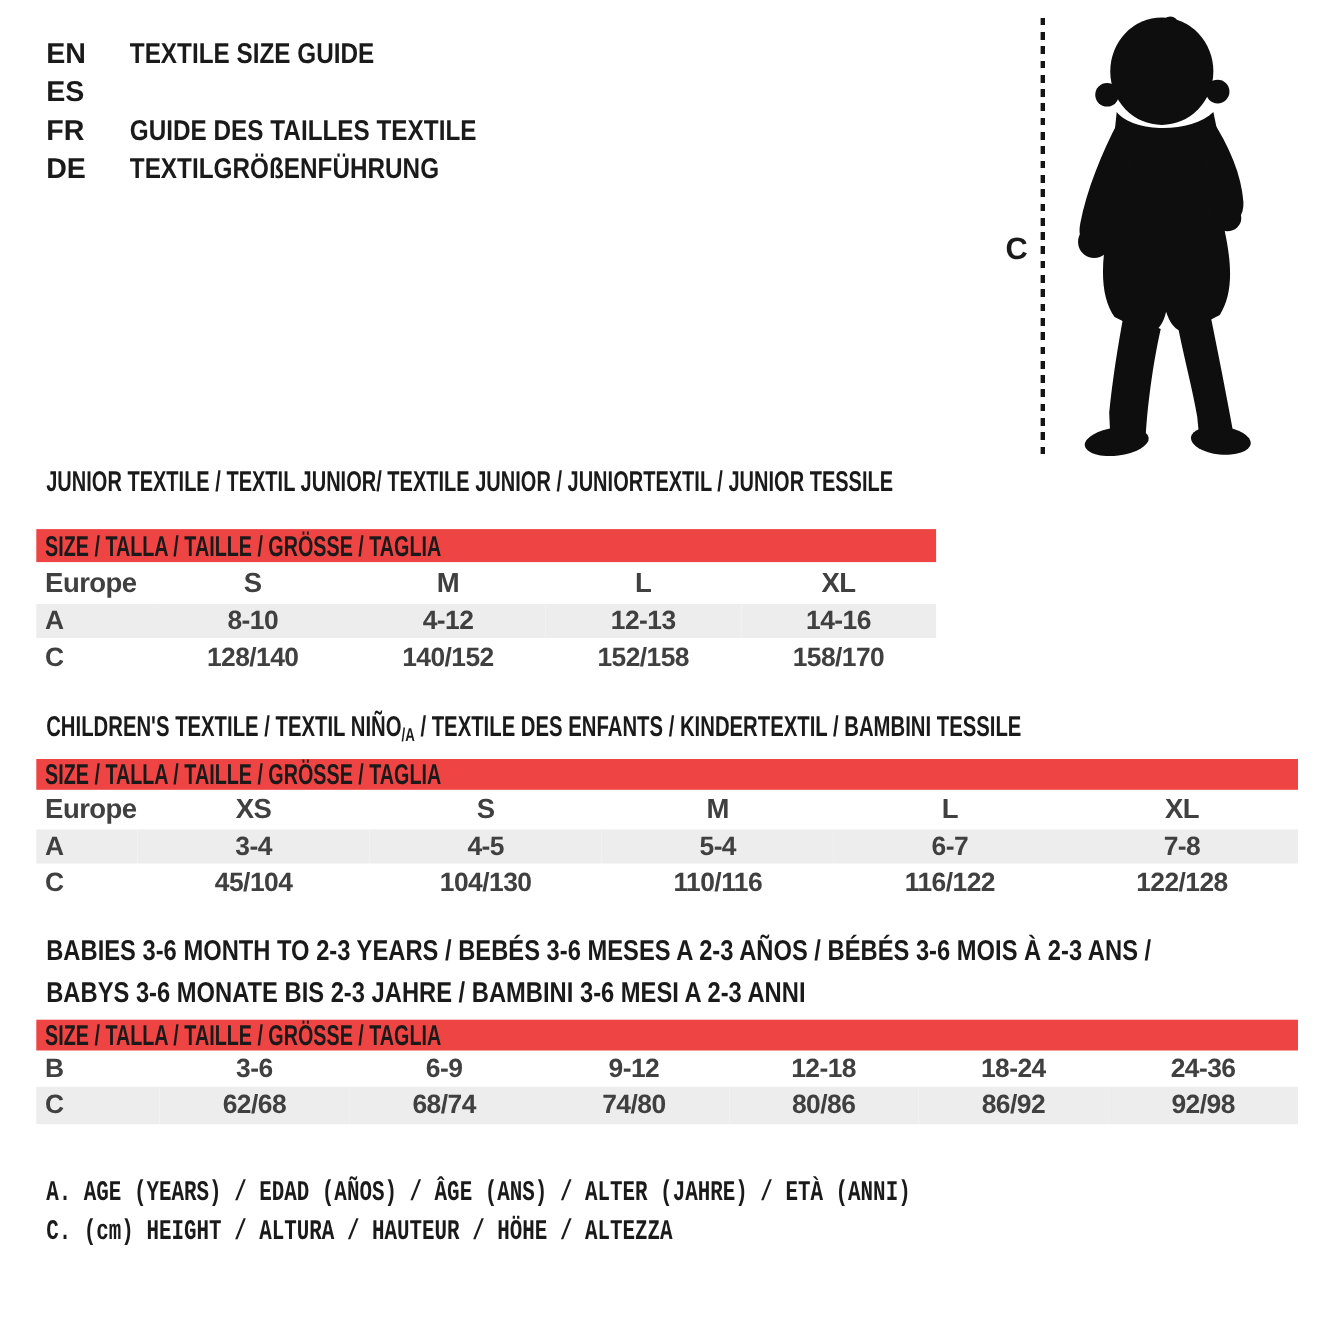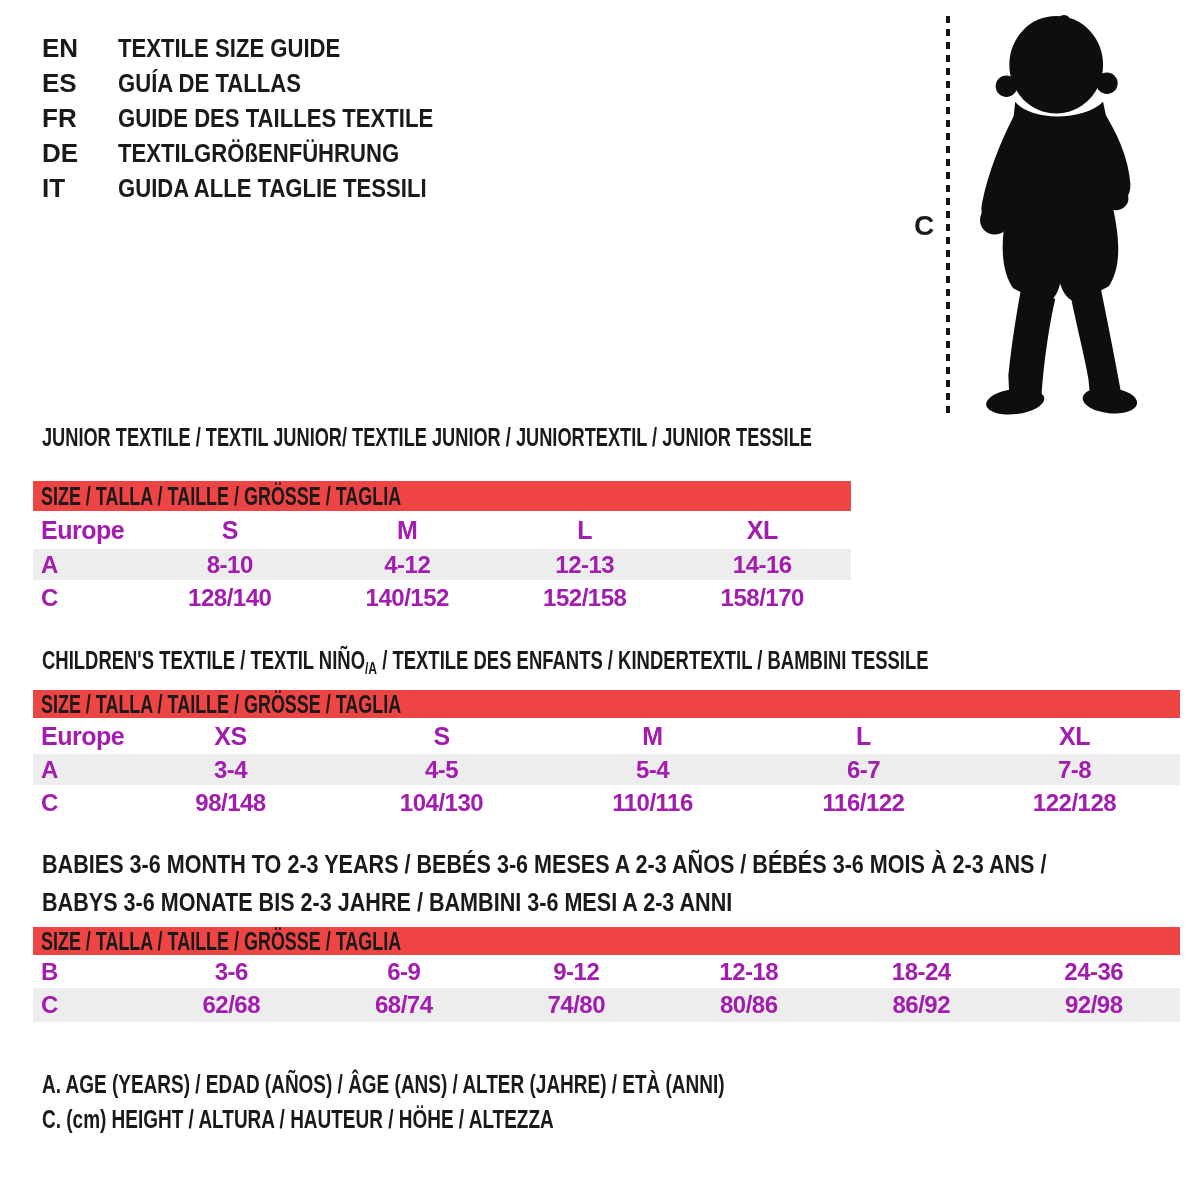--- a/index.html
+++ b/index.html
@@ -26,59 +26,54 @@
   .tbl-title{position:absolute;left:42px;font-size:26px;line-height:30px;white-space:nowrap;}
   .tbl-title .sub{font-size:17px;vertical-align:-5px;}
   .two-line{line-height:38px;}
 
   
   .band{position:absolute;left:33px;background:#ef4444;font-size:26px;box-sizing:border-box;
     padding-left:8px;white-space:nowrap;overflow:hidden;text-decoration:underline;}
 
   
   .size-table{position:absolute;left:33px;border-collapse:collapse;table-layout:fixed;
-    font-size:24px;font-weight:bold;color:#a21caf;}
+    font-size:24px;font-weight:bold;color:#404040;}
   .size-table td{text-align:center;padding:0;vertical-align:middle;letter-spacing:-0.5px;}
   .size-table td.first{text-align:left;padding-left:8px;}
   tr.r-region{height:38px;font-size:25px;}
   tr.r-mid{height:31px;}
   tr.r-last{height:35px;}
   tr.r-b{height:33px;}
   tr.r-cgray{height:34px;}
   .shaded{background:#ededed;}
 
   
-  .legend{position:absolute;left:42px;top:1067px;}
+  .legend{position:absolute;left:42px;top:1067px;font-family:Liberation Mono, monospace;}
   .legend-line{height:35px;line-height:35px;font-size:26px;white-space:nowrap;}
 </style>
 </head>
 <body>
 
 <div id="canvas">
 
   <div class="lang-block">
     <div class="lang-row">
       <span class="lang-code">EN</span>
       <span class="lang-label"><span class="cond" style="--sx:0.85">TEXTILE SIZE GUIDE</span></span>
     </div>
     <div class="lang-row">
       <span class="lang-code">ES</span>
-      <span class="lang-label"><span class="cond" style="--sx:0.85">GUÍA DE TALLAS</span></span>
     </div>
     <div class="lang-row">
       <span class="lang-code">FR</span>
       <span class="lang-label"><span class="cond" style="--sx:0.85">GUIDE DES TAILLES TEXTILE</span></span>
     </div>
     <div class="lang-row">
       <span class="lang-code">DE</span>
       <span class="lang-label"><span class="cond" style="--sx:0.85">TEXTILGRÖßENFÜHRUNG</span></span>
-    </div>
-    <div class="lang-row">
-      <span class="lang-code">IT</span>
-      <span class="lang-label"><span class="cond" style="--sx:0.85">GUIDA ALLE TAGLIE TESSILI</span></span>
     </div>
   </div>
 
   <div class="measure-line"></div>
   <div class="measure-label">C</div>
   <svg class="baby" viewBox="0 0 200 420" aria-hidden="true">
     <g fill="#0e0e0e">
       <circle cx="100" cy="10" r="7"></circle>
       <ellipse cx="92" cy="54" rx="48" ry="50"></ellipse>
       <circle cx="41" cy="76" r="11"></circle>
@@ -164,21 +159,21 @@
       <tr class="r-mid shaded">
         <td class="first">A</td>
         <td>3-4</td>
         <td>4-5</td>
         <td>5-4</td>
         <td>6-7</td>
         <td>7-8</td>
       </tr>
       <tr class="r-last">
         <td class="first">C</td>
-        <td>98/148</td>
+        <td>45/104</td>
         <td>104/130</td>
         <td>110/116</td>
         <td>116/122</td>
         <td>122/128</td>
       </tr>
     </tbody>
   </table>
 
   <div class="tbl-title two-line" style="top:845px">
     <div><span class="cond" style="--sx:0.83">BABIES 3-6 MONTH TO 2-3 YEARS / BEBÉS 3-6 MESES A 2-3 AÑOS / BÉBÉS 3-6 MOIS À 2-3 ANS /</span></div>

